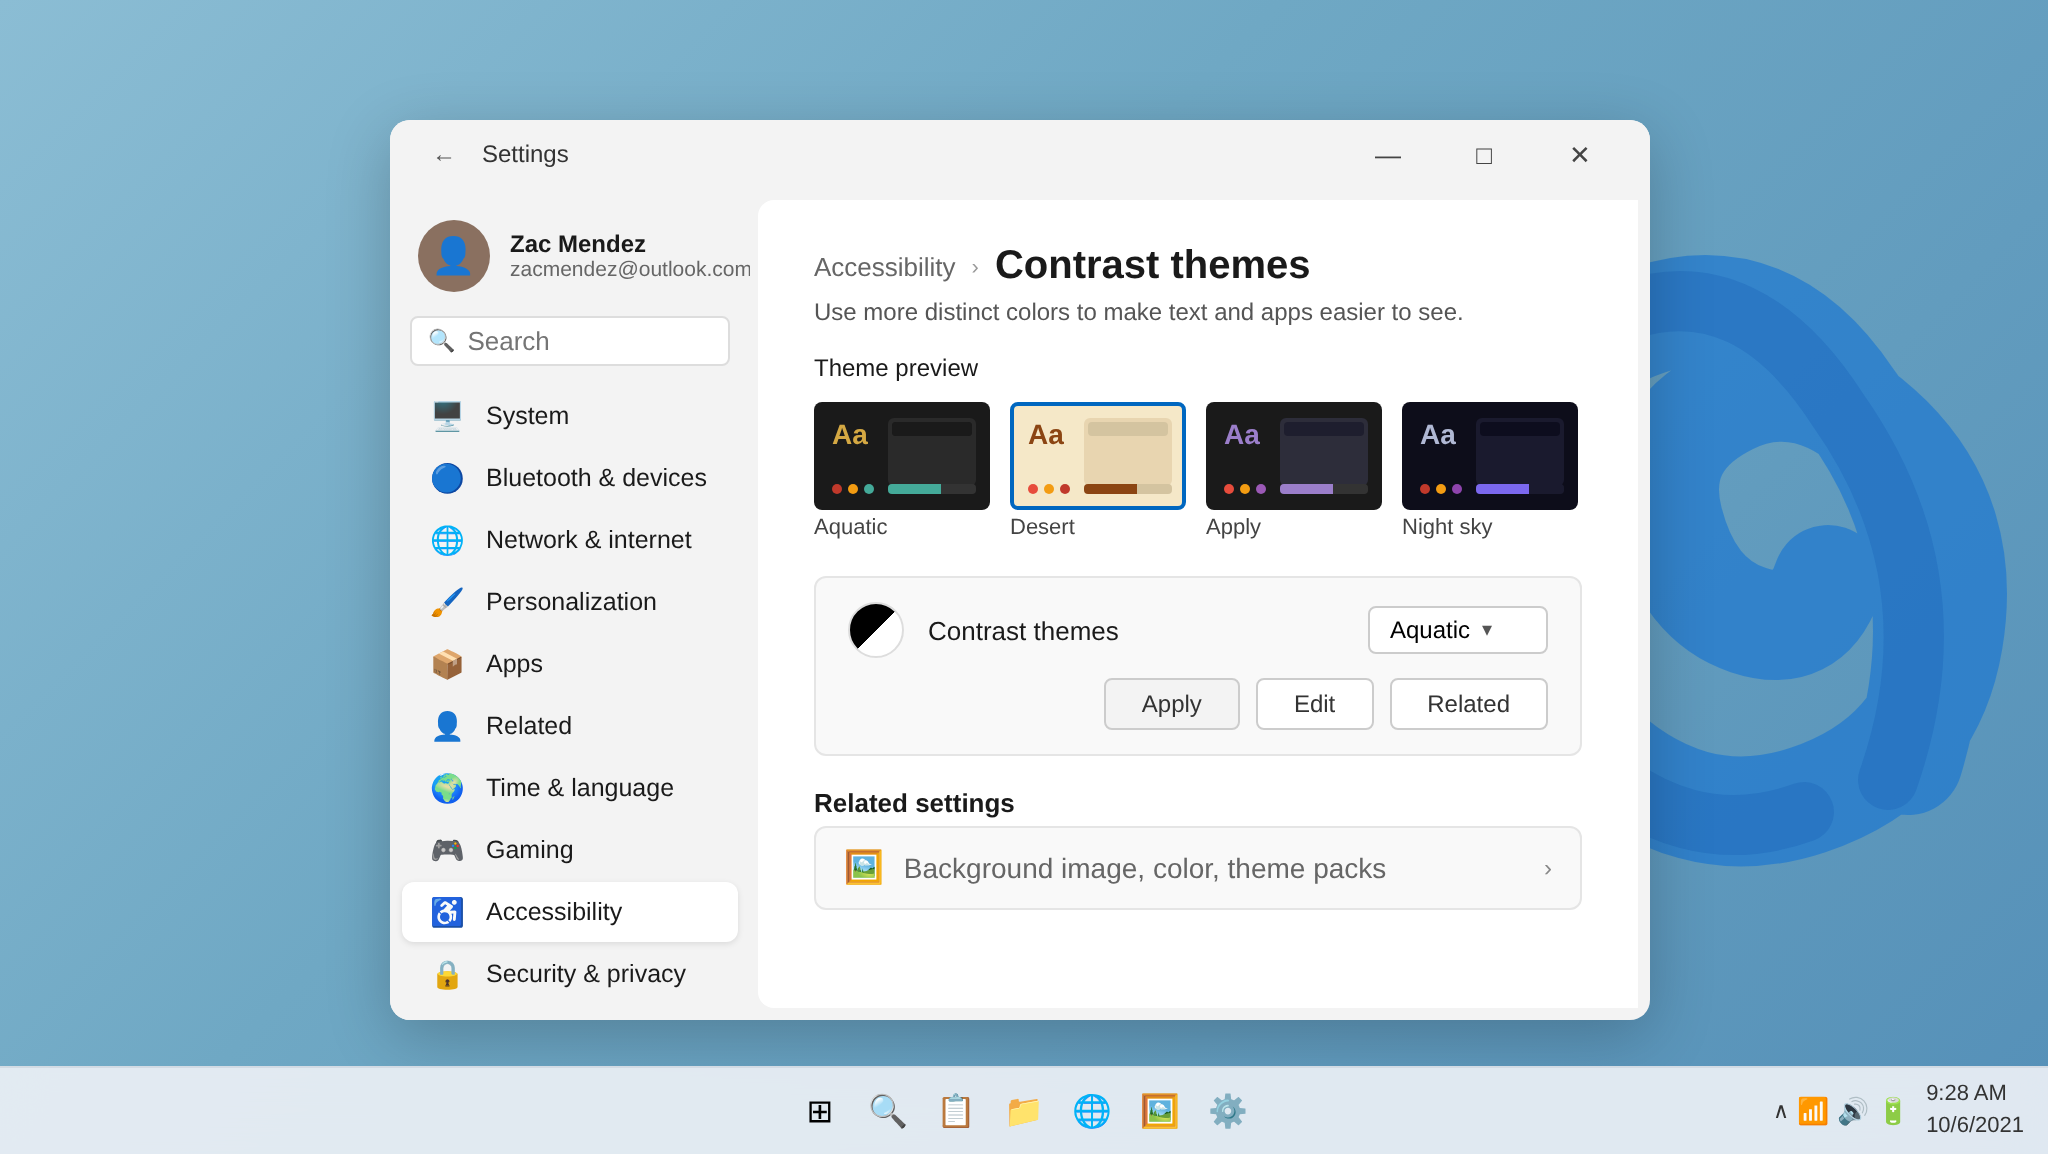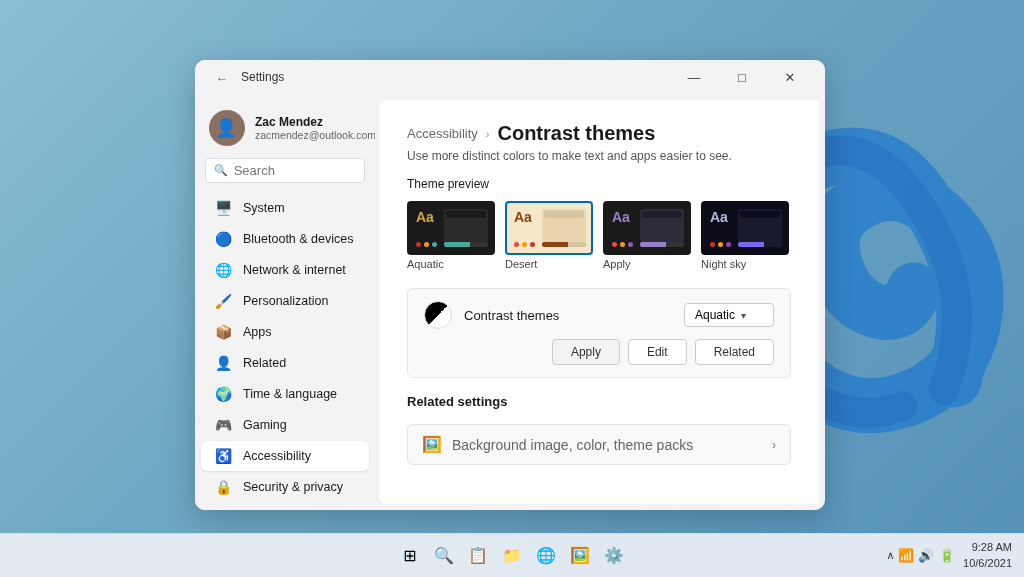--- a/index.html
+++ b/index.html
@@ -37,21 +37,21 @@
     .taskbar-left { display: flex; align-items: center; gap: 6px; }
     .taskbar-center { display: flex; align-items: center; gap: 6px; position: absolute; left: 50%; transform: translateX(-50%); }
     .taskbar-right { display: flex; align-items: center; gap: 8px; font-size: 11px; color: #333; }
     .taskbar-icon {
       width: 28px; height: 28px;
       display: flex; align-items: center; justify-content: center;
       border-radius: 6px;
       cursor: pointer;
       font-size: 16px;
     }
-    .taskbar-time { text-align: right; font-size: 11px; line-height: 1.4; }
+    .taskbar-time { font-size: 11px; line-height: 1.4; }
     .taskbar-sys-icons { display: flex; align-items: center; gap: 4px; font-size: 13px; }
 
     
     .settings-window {
       position: absolute;
       top: 60px;
       left: 195px;
       width: 630px;
       height: 450px;
       background: #f3f3f3;
@@ -310,21 +310,21 @@
       border: 1px solid #ccc;
       border-radius: 4px;
       background: white;
       cursor: pointer;
       color: #333;
     }
     .action-btn.primary { background: #f3f3f3; }
 
     
     .related-title {
-      font-size: 13px; font-weight: 600; color: #1a1a1a; margin-bottom: 15px;
+      font-size: 13px; font-weight: 600; color: #1a1a1a; margin-bottom: 4px;
     }
     .related-item {
       display: flex; align-items: center; justify-content: space-between;
       background: #f9f9f9;
       border: 1px solid #e5e5e5;
       border-radius: 6px;
       padding: 10px 14px;
       cursor: pointer;
     }
     .related-item-left { display: flex; align-items: center; gap: 10px; }

